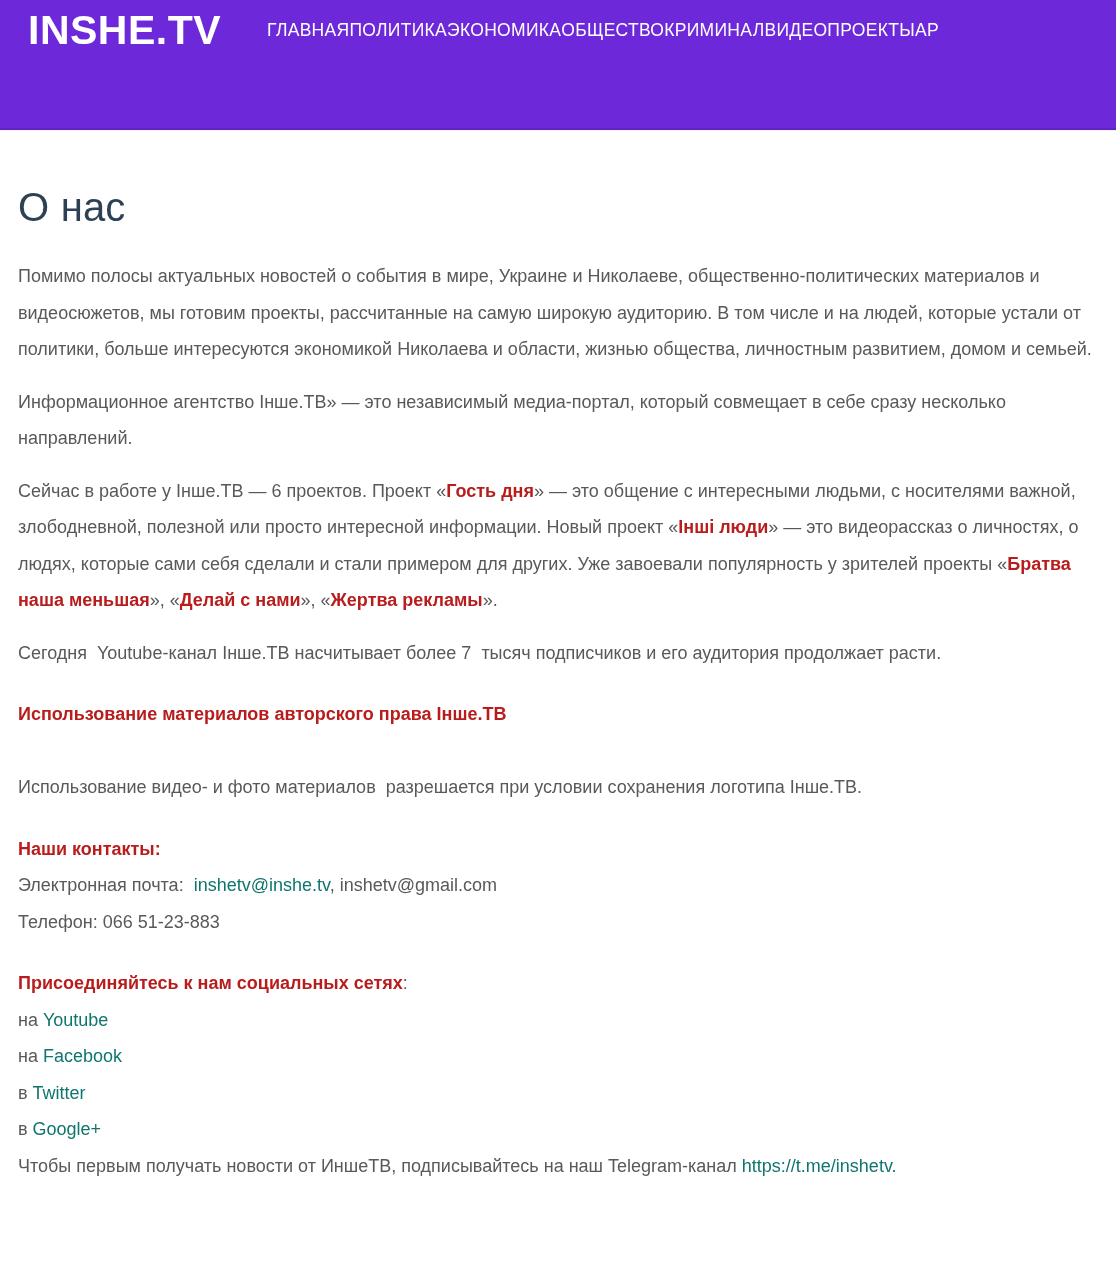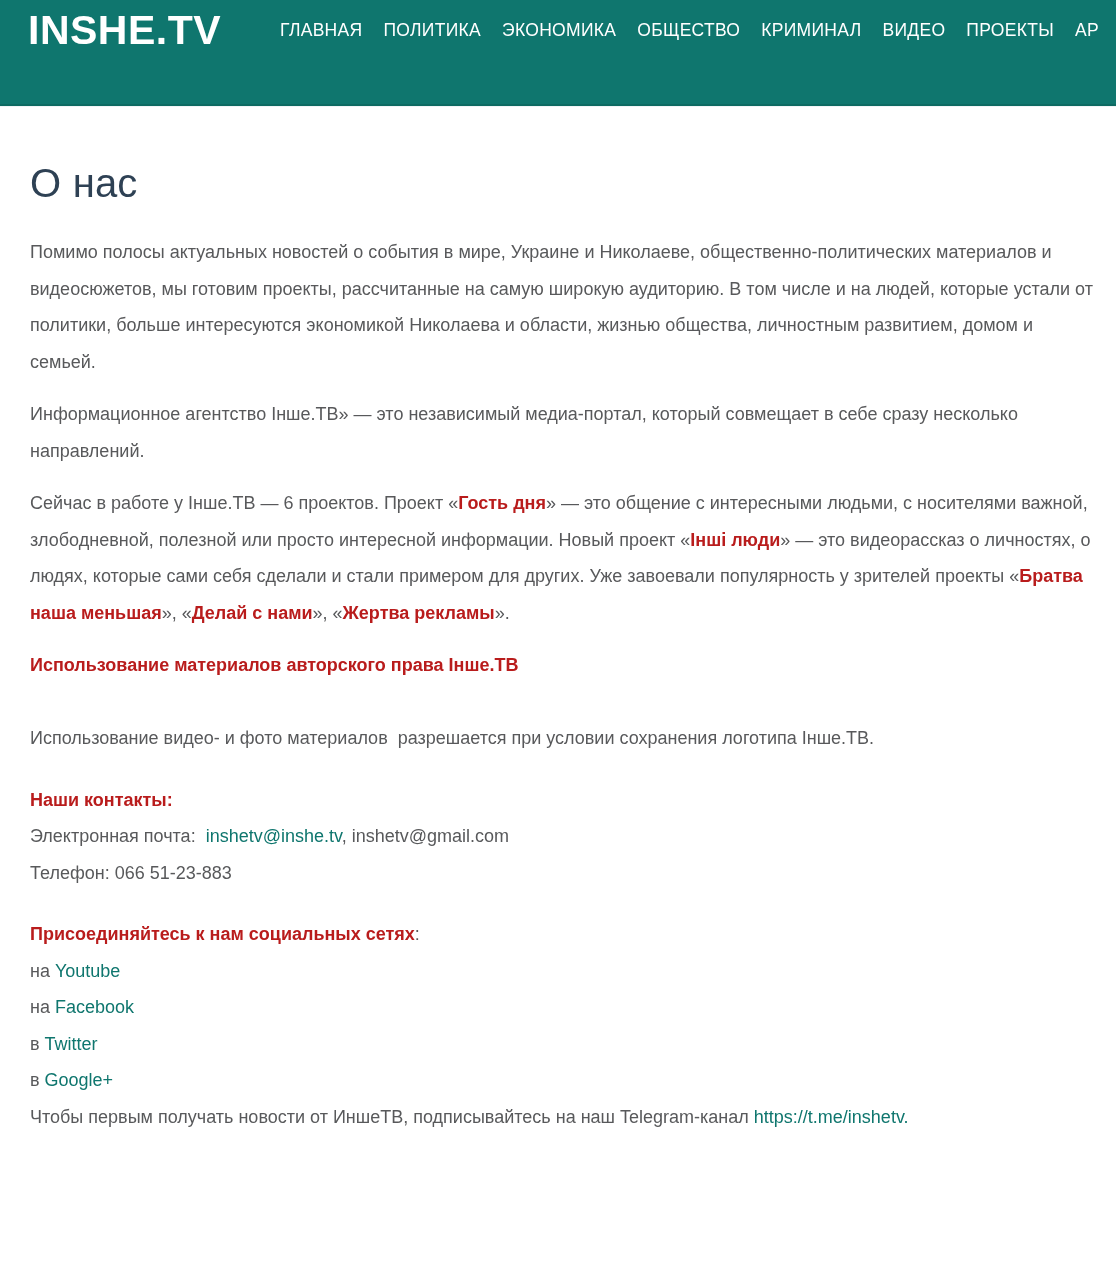--- a/index.html
+++ b/index.html
@@ -6,56 +6,55 @@
   html, body {
     width: 1116px;
     background: #ffffff;
     font-family: "Liberation Sans", "DejaVu Sans", sans-serif;
   }
   body { min-height: 1280px; overflow-x: hidden; }
 
   
   .site-header {
     width: 100%;
-    height: 106px;
-    background: #0f766e;
+    height: 130px;
+    background: #6d28d9;
     border-bottom: 2px solid rgba(0,0,0,0.10);
     padding: 6px 0 0 28px;
     display: flex;
     align-items: flex-start;
     overflow: hidden;
     white-space: nowrap;
   }
   .logo {
     color: #ffffff;
     font-size: 41px;
     font-weight: bold;
     letter-spacing: 0.5px;
     line-height: 48px;
     text-decoration: none;
     flex: 0 0 auto;
   }
   .main-nav {
     display: flex;
-    gap: 21px;
-    margin-left: 59px;
+    margin-left: 46px;
     padding-top: 11px;
     flex: 0 0 auto;
   }
   .nav-item {
     color: #ffffff;
     font-size: 17.5px;
     line-height: 26px;
     text-decoration: none;
     letter-spacing: 0.3px;
   }
 
   
   .content {
-    padding: 0 16px 40px 30px;
+    padding: 0 16px 40px 18px;
     border-top: 1px solid #f0f4f6;
   }
   .page-title {
     margin: 54px 0 28px 0;
     font-size: 40px;
     font-weight: 400;
     color: #2e4154;
     letter-spacing: 0.2px;
   }
   .article-body p {
@@ -95,17 +94,18 @@
       <a class="nav-item" href="#">АР</a>
     </nav>
 </header>
 
 <main class="content">
   <h1 class="page-title">О нас</h1>
   <div class="article-body">
       <p><span>Помимо полосы актуальных новостей о события в мире, Украине и Николаеве, общественно-политических материалов и видеосюжетов, мы готовим проекты, рассчитанные на самую широкую аудиторию. В том числе и на людей, которые устали от политики, больше интересуются экономикой Николаева и области, жизнью общества, личностным развитием, домом и семьей.</span></p>
       <p><span>Информационное агентство Інше.ТВ» — это независимый медиа-портал, который совмещает в себе сразу несколько направлений.</span></p>
       <p><span>Сейчас в работе у Інше.ТВ — 6 проектов. Проект «</span><strong>Гость дня</strong><span>» — это общение с интересными людьми, с носителями важной, злободневной, полезной или просто интересной информации. Новый проект «</span><strong>Інші люди</strong><span>» — это видеорассказ о личностях, о людях, которые сами себя сделали и стали примером для других. Уже завоевали популярность у зрителей проекты «</span><strong>Братва наша меньшая</strong><span>», «</span><strong>Делай с нами</strong><span>», «</span><strong>Жертва рекламы</strong><span>».</span></p>
+      <p><span>Сегодня  Youtube-канал Інше.ТВ насчитывает более 7  тысяч подписчиков и его аудитория продолжает расти.</span></p>
       <p><strong>Использование материалов авторского права Інше.ТВ</strong><br><br><span>Использование видео- и фото материалов  разрешается при условии сохранения логотипа Інше.ТВ.</span></p>
       <p><strong>Наши контакты:</strong><br><span>Электронная почта:  </span><a href="#" class="link">inshetv@inshe.tv</a><span>, inshetv@gmail.com</span><br><span>Телефон: 066 51-23-883</span></p>
       <p><strong>Присоединяйтесь к нам социальных сетях</strong><span>:</span><br><span>на </span><a href="#" class="link">Youtube</a><br><span>на </span><a href="#" class="link">Facebook</a><br><span>в </span><a href="#" class="link">Twitter</a><br><span>в </span><a href="#" class="link">Google+</a><br><span>Чтобы первым получать новости от ИншеТВ, подписывайтесь на наш Telegram-канал </span><a href="#" class="link">https://t.me/inshetv.</a></p>
     </div>
 </main>
 
 </body></html>

